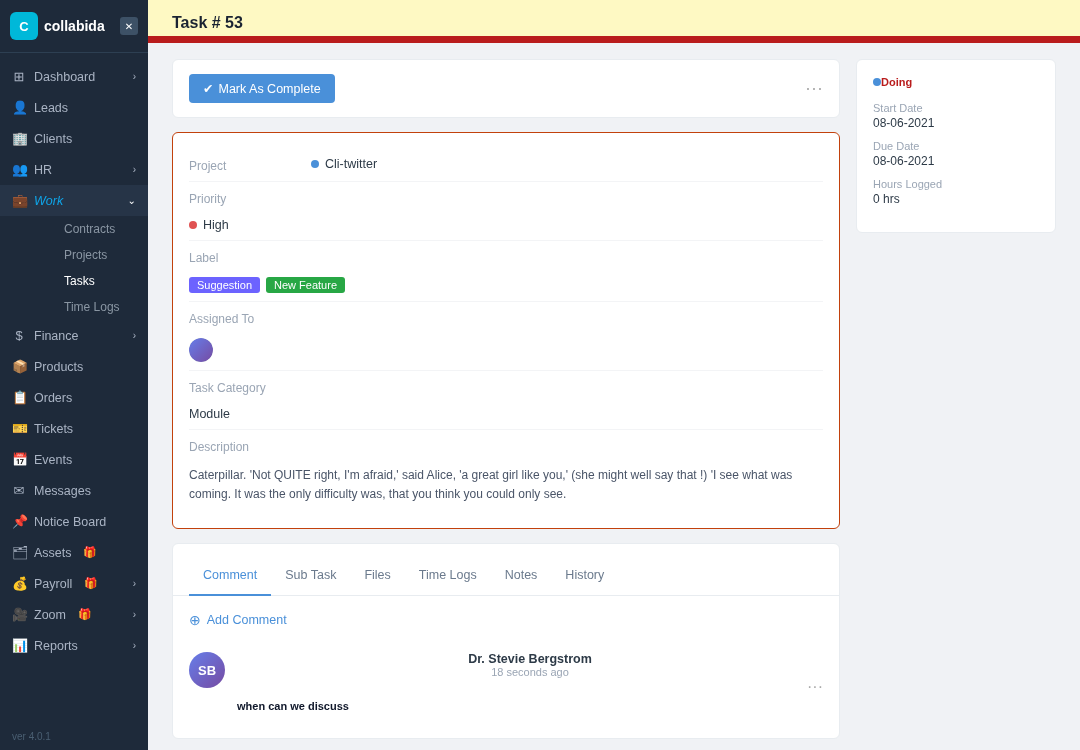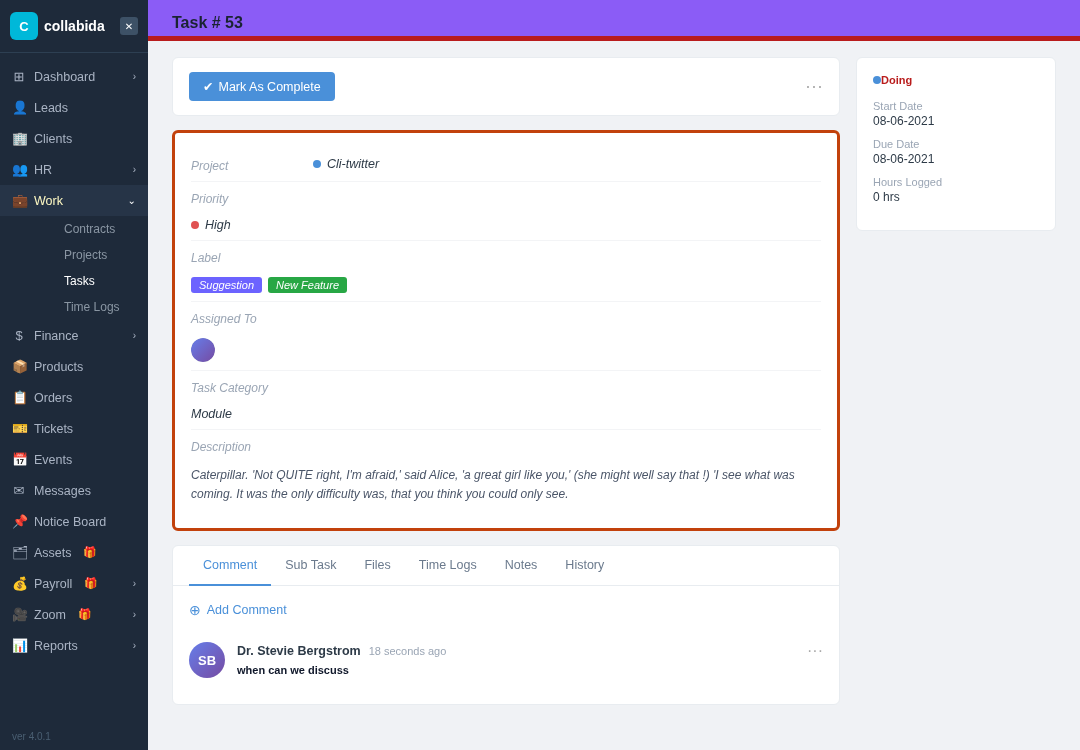--- a/index.html
+++ b/index.html
@@ -42,44 +42,44 @@
     .nav-item {
       display: flex; align-items: center;
       padding: 8px 12px;
       cursor: pointer;
       color: #aab4c4;
       font-size: 12.5px;
       gap: 8px;
       position: relative;
     }
     .nav-item.active { color: #fff; background: #263447; }
-    .nav-item.active .nav-label { color: #fef9c3; }
+    .nav-item.active .nav-label { color: #0ea5e9; font-style: italic; }
     .nav-item .nav-icon { width: 14px; text-align: center; font-size: 13px; }
     .nav-item .nav-arrow { margin-left: auto; font-size: 10px; }
     .nav-sub { padding-left: 52px; }
     .nav-sub-item {
       padding: 6px 12px;
       cursor: pointer;
       color: #8a96a3;
       font-size: 12px;
     }
     .nav-sub-item.active { color: #fff; font-weight: 500; }
     .sidebar-version { padding: 8px 12px; font-size: 10px; color: #4a5f72; }
 
     
     .main {
       flex: 1;
       display: flex;
       flex-direction: column;
       overflow: hidden;
     }
     .page-header {
-      background: #8b5cf6;
+      background: #fef9c3;
       padding: 14px 24px 0 24px;
-      border-bottom: 5px solid #b91c1c;
+      border-bottom: 7px solid #b91c1c;
     }
     .task-number { font-size: 16px; font-weight: 600; color: #1a2332; margin-bottom: 4px; }
     .task-title { font-size: 18px; font-weight: 600; color: #1a2332; padding-bottom: 14px; }
 
     .content-area {
       flex: 1;
       overflow-y: auto;
       padding: 16px 24px;
       display: flex;
       gap: 16px;
@@ -111,22 +111,21 @@
       cursor: pointer;
       font-size: 12.5px;
       display: flex; align-items: center; gap: 5px;
     }
     .more-btn { color: #aaa; cursor: pointer; font-size: 18px; background: none; border: none; }
 
     .task-info {
       background: white;
       border-radius: 6px;
       padding: 16px;
-      border: 3px solid #c2410c;
-      font-style: italic;
+      border: 1px solid #c2410c;
     }
     .info-row {
       display: flex;
       align-items: flex-start;
       padding: 8px 0;
       gap: 12px;
     }
     .info-row + .info-row { border-top: 1px solid #f3f4f6; flex-direction: column; }
     .info-label { width: 110px; color: #9aa5b4; font-size: 12px; flex-shrink: 0; padding-top: 2px; }
     .info-value { color: #2d3a47; font-size: 12.5px; display: flex; align-items: center; gap: 6px; }
@@ -142,20 +141,21 @@
     
     .tabs-panel {
       background: white;
       border-radius: 6px;
       border: 1px solid #e8ecf0;
     }
     .tabs-header {
       display: flex;
       border-bottom: 1px solid #e8ecf0;
       padding: 0 16px;
+      margin-top: 12px;
     }
     .tab {
       padding: 12px 14px;
       cursor: pointer;
       font-size: 12.5px;
       color: #6b7a8d;
       border-bottom: 2px solid transparent;
       margin-bottom: -1px;
     }
     .tab.active { color: #4a90d9; border-bottom-color: #4a90d9; }
@@ -171,21 +171,21 @@
       width: 36px; height: 36px; border-radius: 50%; overflow: hidden; flex-shrink: 0;
       background: #a16207;
     }
     .comment-avatar-inner {
       width: 100%; height: 100%;
       background: linear-gradient(135deg, #667eea 0%, #764ba2 100%);
       display: flex; align-items: center; justify-content: center;
       color: white; font-size: 13px; font-weight: 600;
     }
     .comment-body { flex: 1; }
-    .comment-header { display: flex; align-items: center; gap: 8px; margin-bottom: 4px; }
+    .comment-header { display: flex; align-items: center; gap: 0; margin-bottom: 4px; flex-direction: column; }
     .comment-author { font-size: 12.5px; font-weight: 600; color: #2d3a47; }
     .comment-time { font-size: 11px; color: #9aa5b4; }
     .comment-more { margin-left: auto; color: #aaa; cursor: pointer; font-size: 16px; }
     .comment-text { font-size: 11px; color: #0f172a; font-weight: bold; }
 
     
     .status-panel {
       width: 200px;
       flex-shrink: 0;
     }

